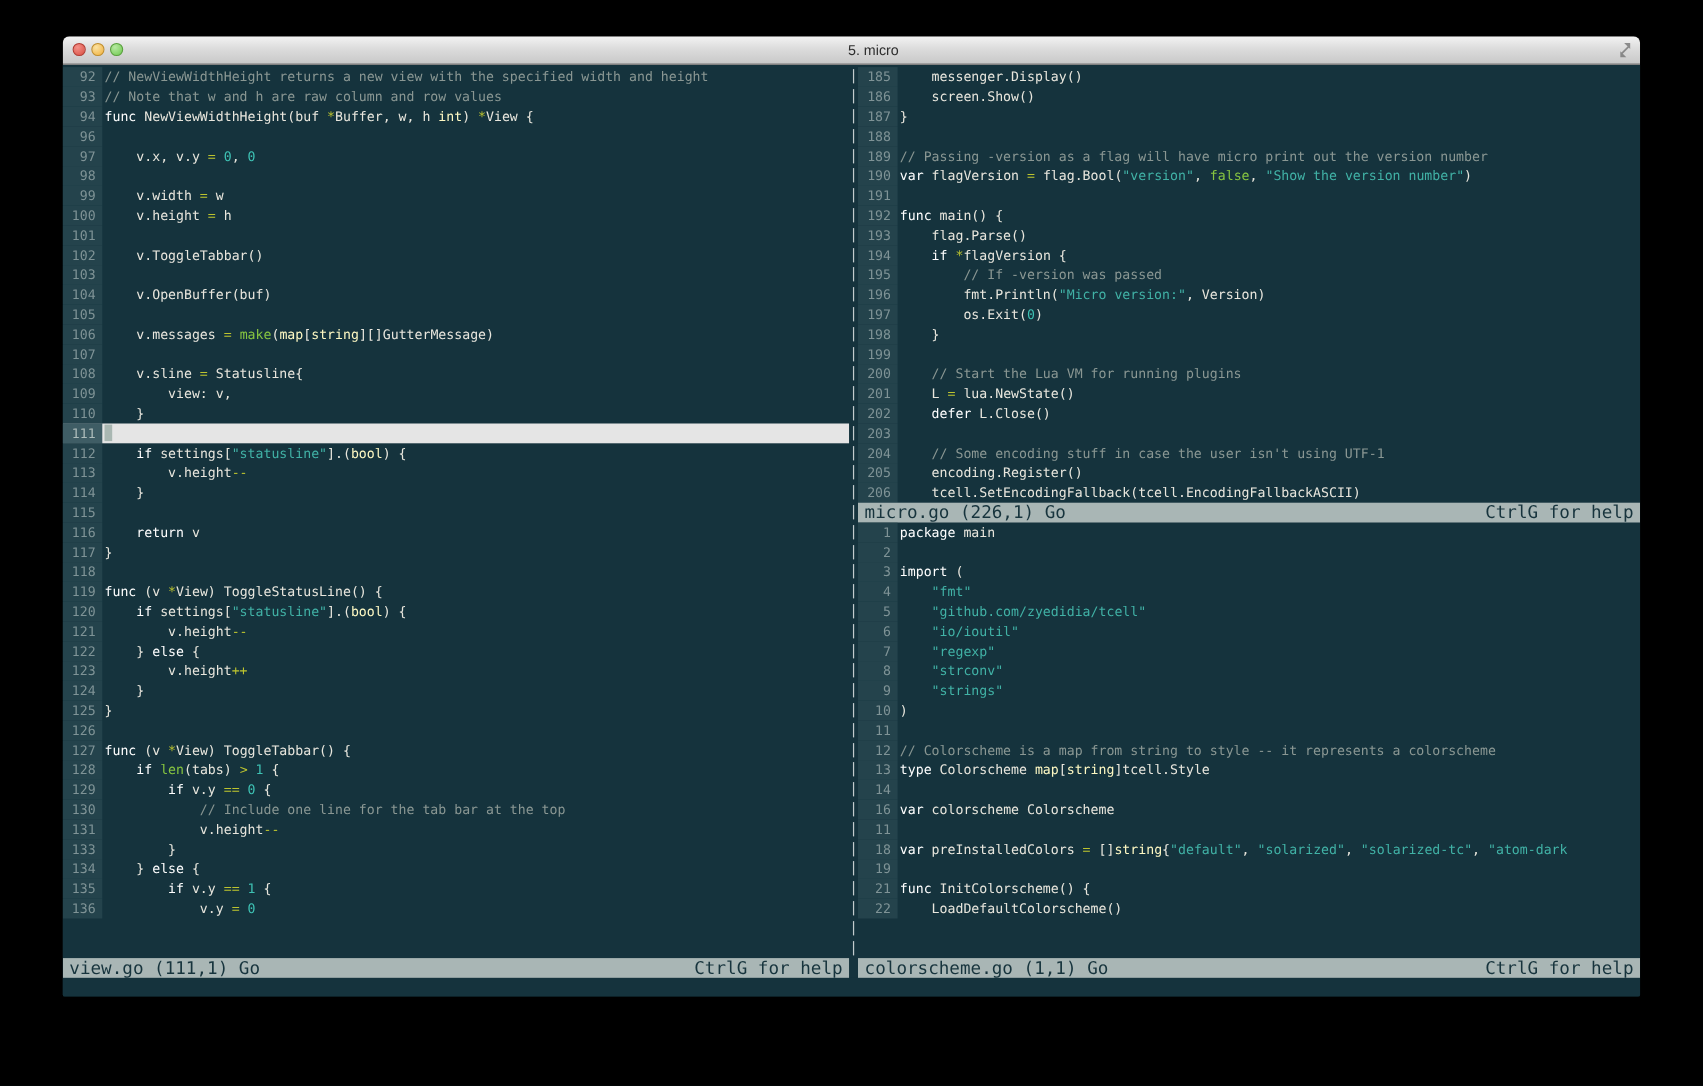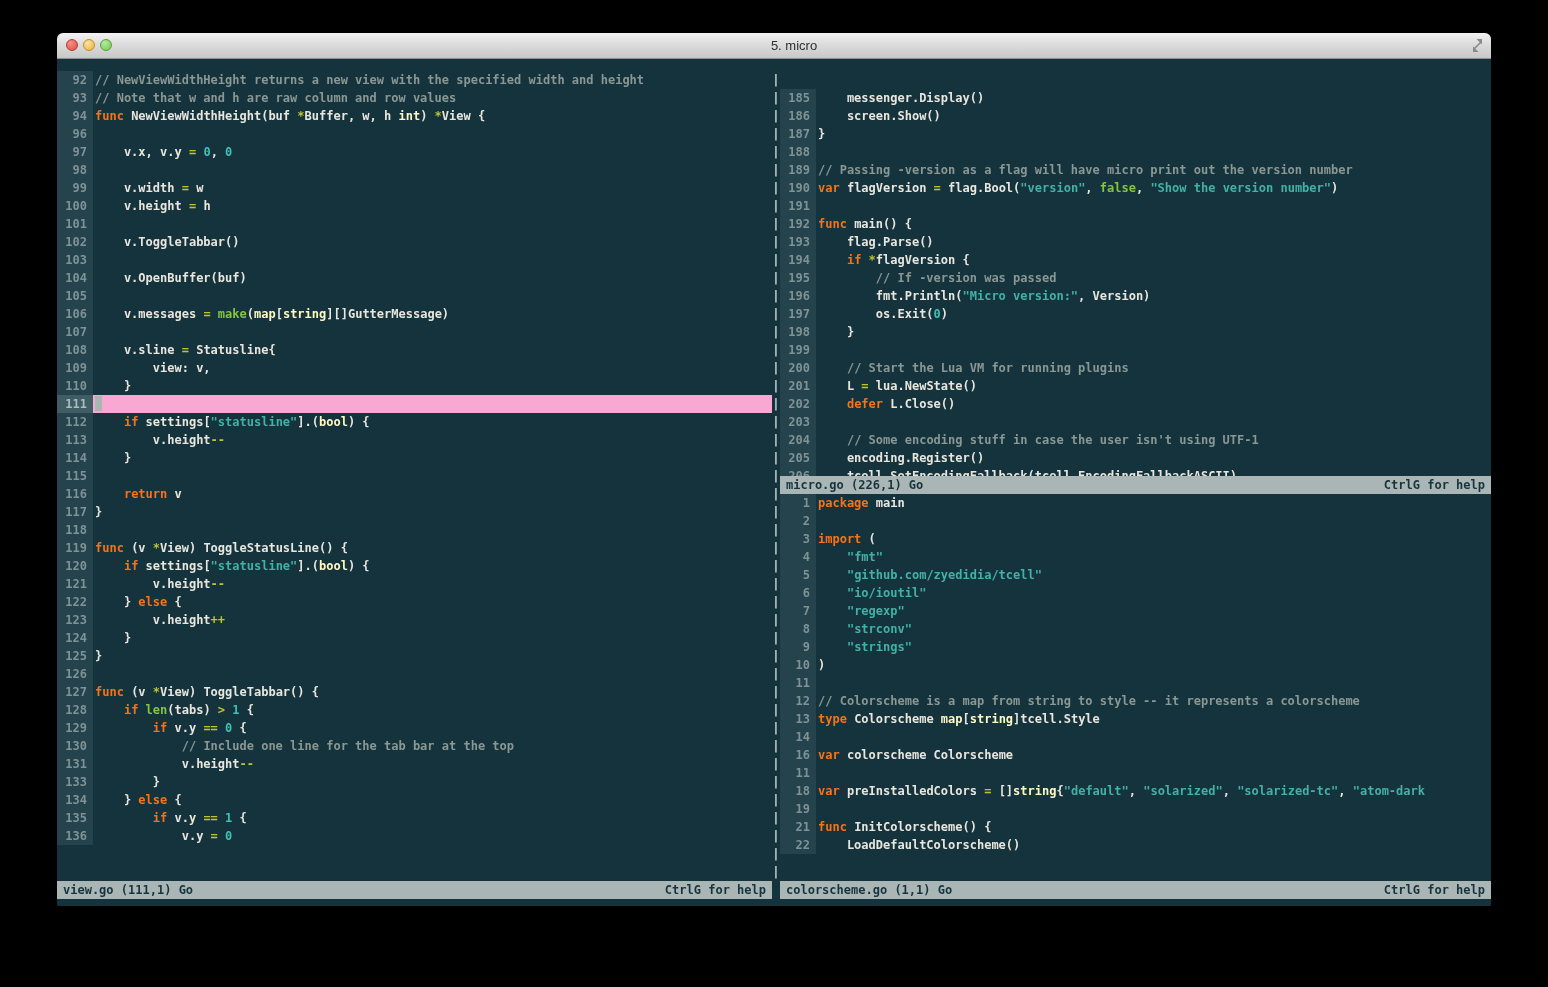--- a/index.html
+++ b/index.html
@@ -14,42 +14,42 @@
   .lights{position:absolute;left:9px;top:6px;display:flex;gap:5px;}
   .light{width:12px;height:12px;border-radius:50%;box-sizing:border-box;}
   .light.red{background:radial-gradient(circle at 35% 30%,#f49189,#d94f43);border:1px solid #b13b32;}
   .light.yellow{background:radial-gradient(circle at 35% 30%,#fbe2a2,#f0b03c);border:1px solid #c08e2d;}
   .light.green{background:radial-gradient(circle at 35% 30%,#b7e9a2,#6fc950);border:1px solid #58a03c;}
   .title{position:absolute;left:0;right:0;top:0;height:25px;line-height:25px;text-align:center;
          font-family:"Liberation Sans",sans-serif;font-size:13px;color:#2e2e2e;margin-left:40px;}
   .resize{position:absolute;right:6px;top:5px;width:15px;height:15px;opacity:.75;}
   
   .content{height:847px;background:#15333d;display:flex;flex-direction:column;
-           padding-top:12px;box-sizing:border-box;border-radius:0 0 2px 2px;
-           font-size:12px;line-height:18px;overflow:hidden;font-weight:bold;}
+           padding-top:2px;box-sizing:border-box;border-radius:0 0 2px 2px;
+           font-size:12px;line-height:18px;overflow:hidden;}
   .cols{display:flex;flex-direction:row;height:828px;}
   .pane-col{display:flex;flex-direction:column;overflow:hidden;}
   .left-col{width:715px;}
-  .right-col{width:711px;margin-top:18px;}
+  .right-col{width:711px;}
   .divider{width:8px;color:#c2cbcd;text-align:center;font-size:13px;}
   .divider div{height:18px;line-height:18px;}
   .codearea{overflow:hidden;}
   .row{height:18px;white-space:pre;display:flex;}
   .gut{display:inline-block;width:30px;padding-right:6px;text-align:right;
        background:#24434c;color:#7f9396;flex:0 0 auto;}
   .code{padding-left:2px;flex:1 1 auto;white-space:pre;}
-  .row.cur{background:#f9a8d4;}
+  .row.cur{background:#e5e5e5;}
   .row.cur .gut{background:#3f5d65;color:#aebcbb;}
   .cursor{display:inline-block;width:7px;height:15px;margin-top:1px;background:#a9b7b2;vertical-align:top;}
   
-  .tk-t{color:#e8e6dd}.tk-c{color:#8a9793}.tk-k{color:#f97316}.tk-b{color:#86c440}
+  .tk-t{color:#e8e6dd}.tk-c{color:#8a9793}.tk-k{color:#ffffff}.tk-b{color:#86c440}
   .tk-ty{color:#fef9c3}.tk-s{color:#41b2a6}.tk-n{color:#3ec2b4}.tk-o{color:#bdc42f}
   
   .statusbar{height:18px;line-height:18px;background:#a9b6b5;color:#17343d;
-             display:flex;justify-content:space-between;padding:0 6px;font-size:12px;}
+             display:flex;justify-content:space-between;padding:0 6px;font-size:16px;}
   .statusbar .lhs span{margin-right:0;}
   .cmdline{height:17px;background:#15333d;}
 </style>
 </head>
 <body>
 
 <div class="window">
   <div class="titlebar">
     <div class="lights">
       <span class="light red"></span>

